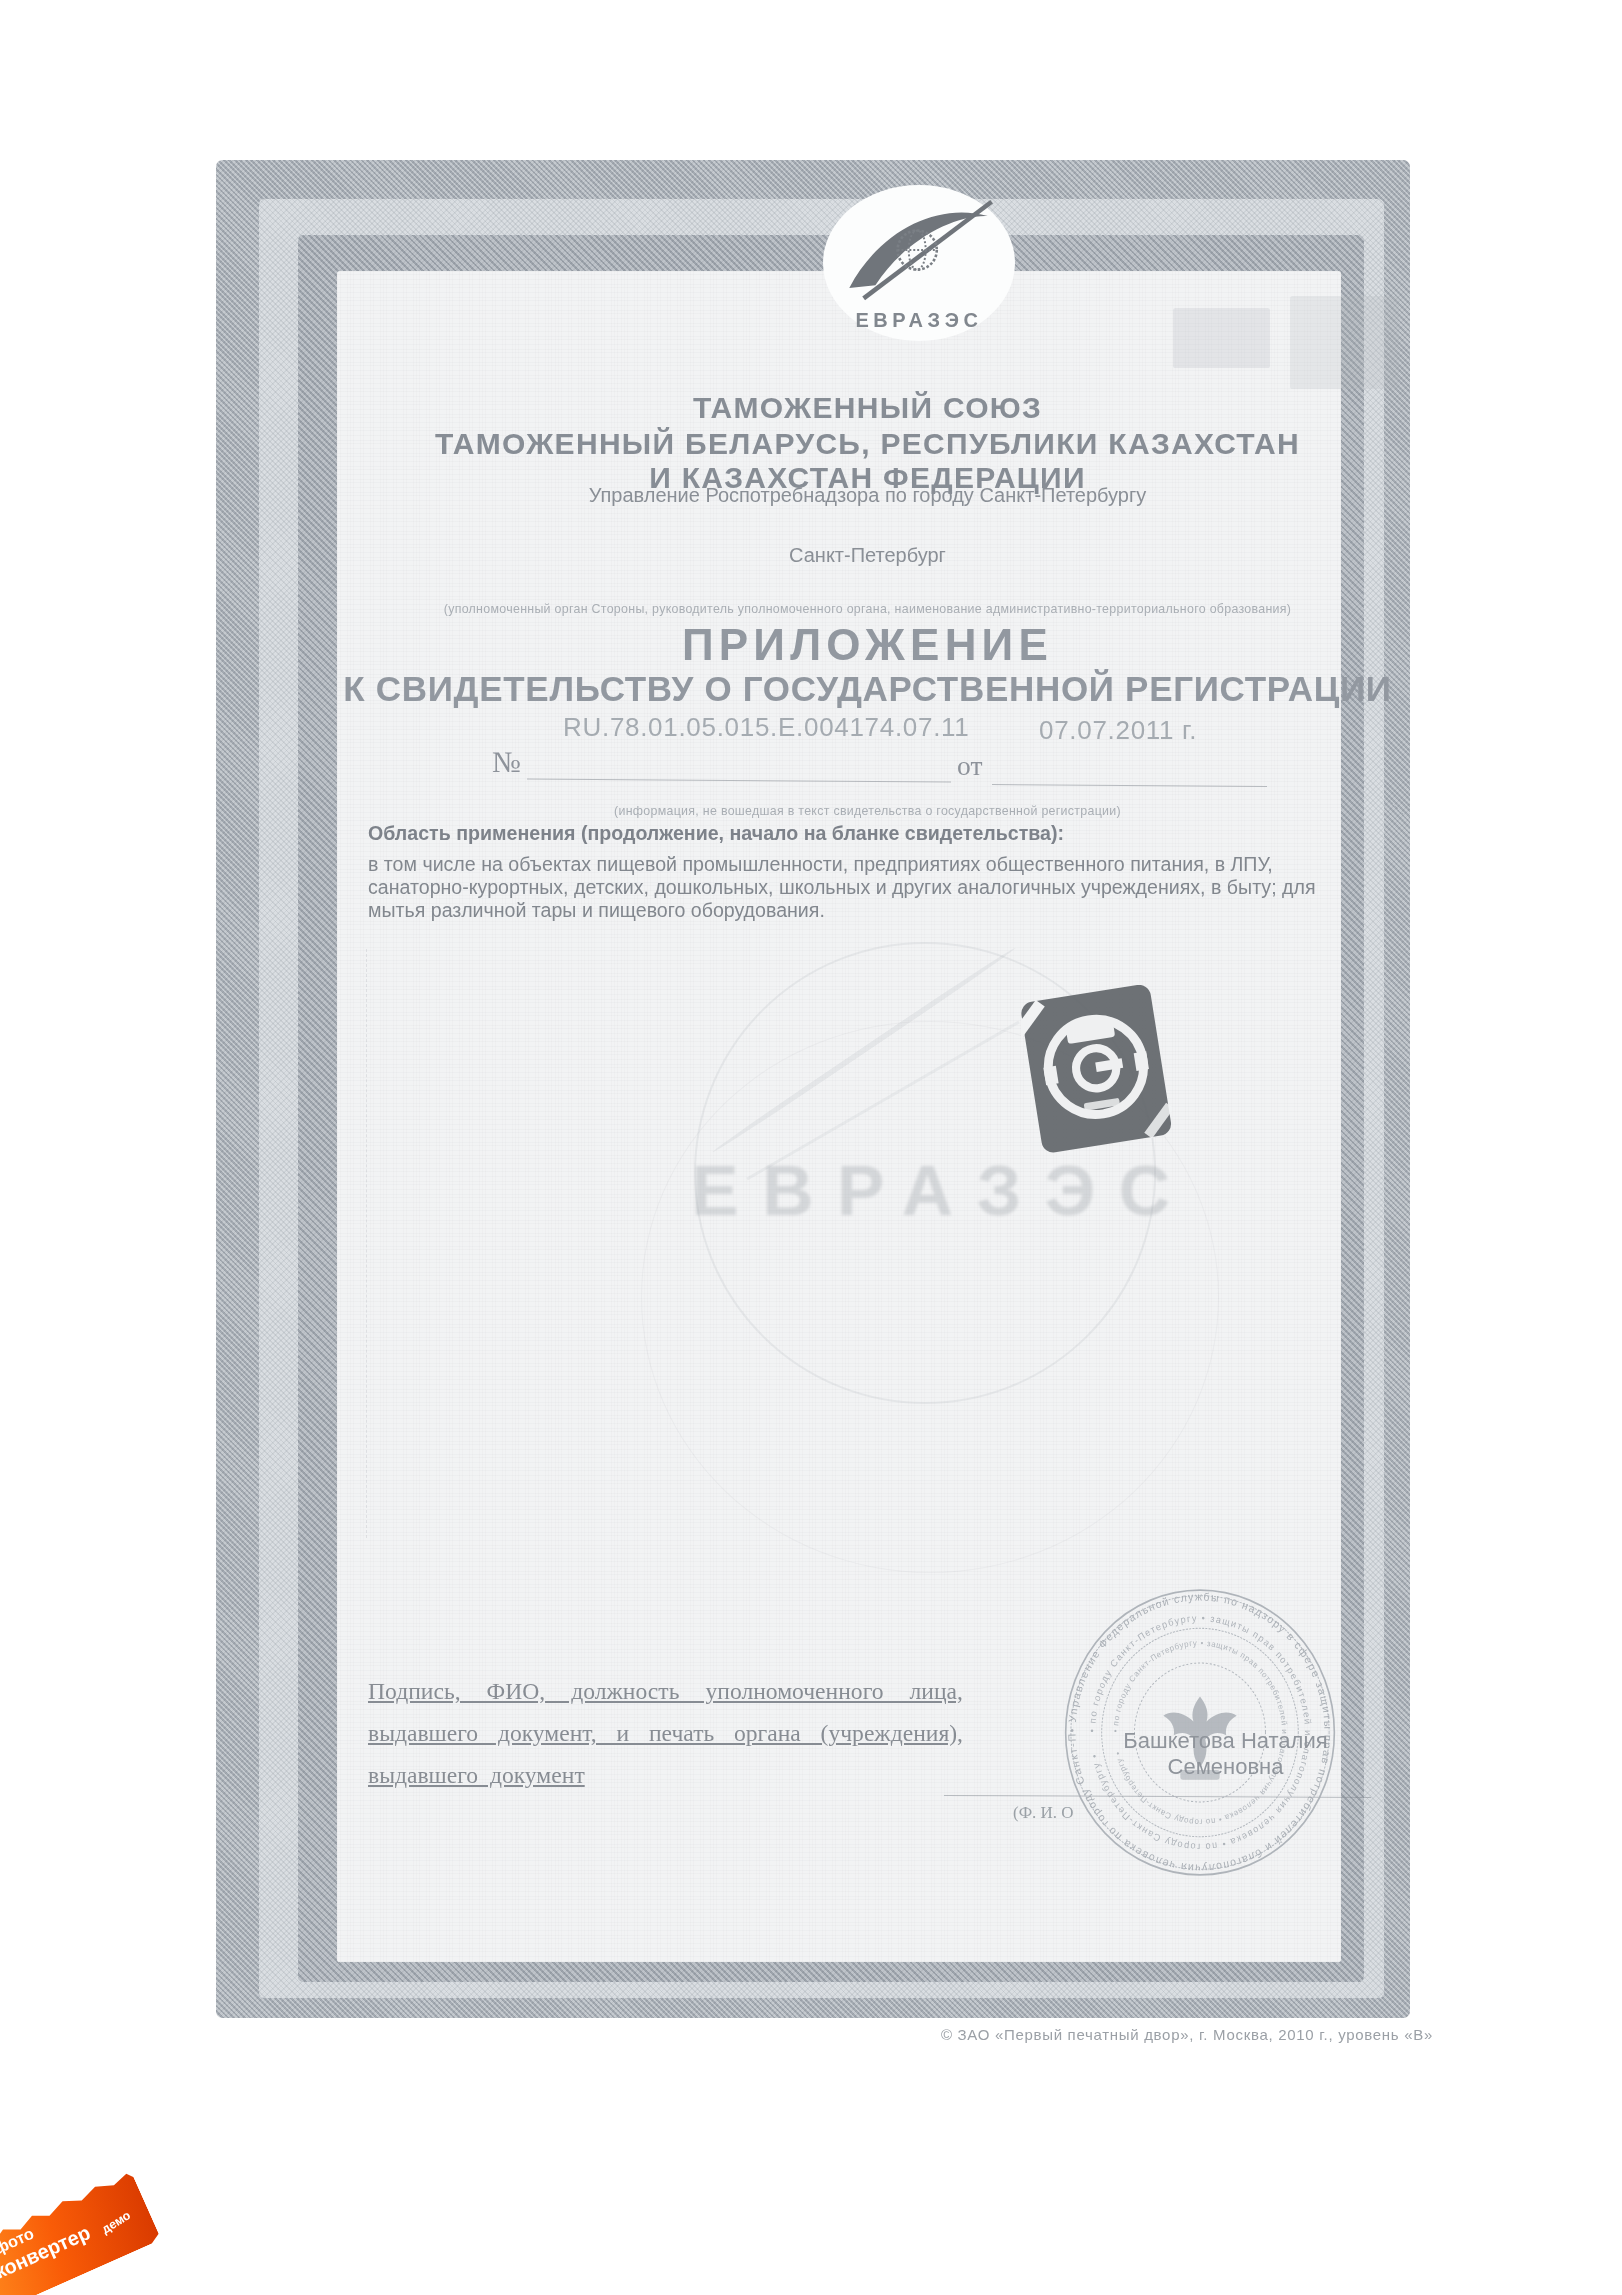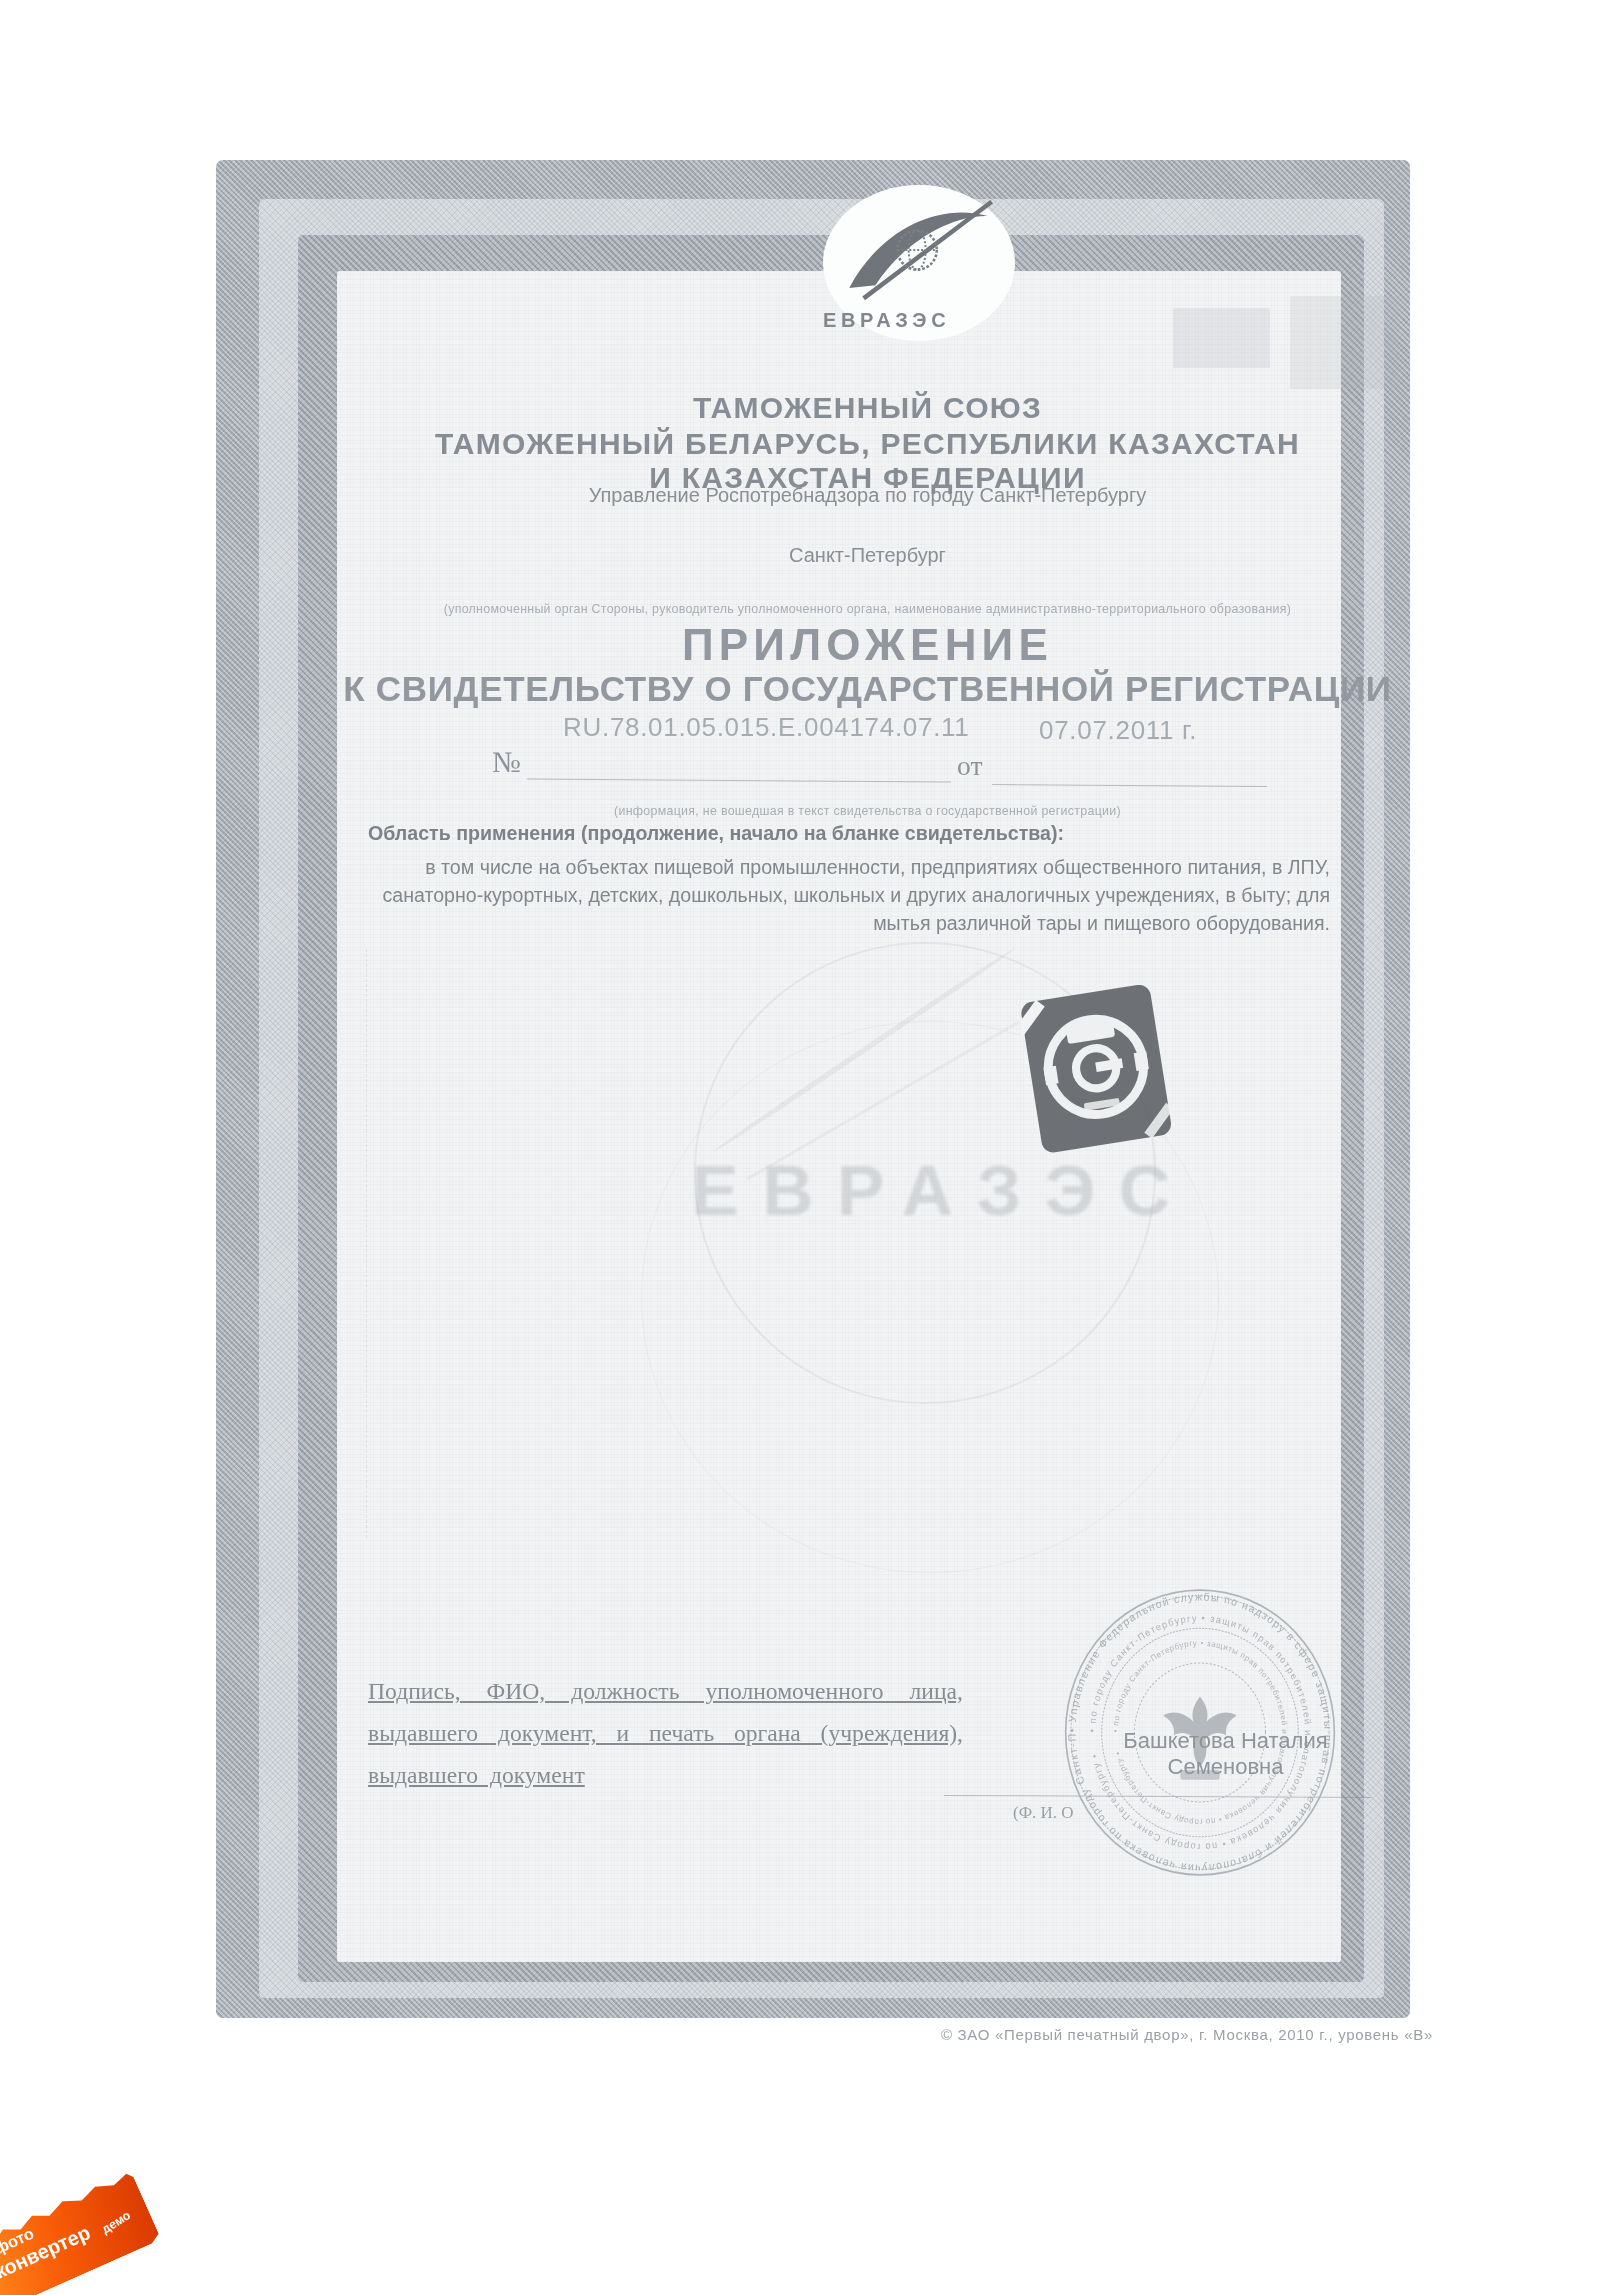--- a/index.html
+++ b/index.html
@@ -24,21 +24,21 @@
             repeating-linear-gradient(-45deg, rgba(90,98,108,.14) 0 1.3px, transparent 1.3px 3.3px),
             #aeb4bc;}
   .paper{width:100%;height:100%;border-radius:2.6px;
           background:
             repeating-linear-gradient(0deg, rgba(140,146,152,.05) 0 0.7px, transparent 0.7px 2.6px),
             repeating-linear-gradient(90deg, rgba(140,146,152,.04) 0 0.7px, transparent 0.7px 3.3px),
             #f2f3f4;}
 
   
   .logo-circle{position:absolute;left:823px;top:185px;width:192px;height:156px;border-radius:50%;
-               background:#fcfdfd;z-index:3;display:flex;flex-direction:column;justify-content:flex-end;}
+               background:#fcfdfd;z-index:3;display:flex;flex-direction:column;align-items:center;justify-content:flex-end;}
   .logo-emblem{position:absolute;left:17px;top:5.2px;width:157px;height:111px;}
   .logo-label{font-size:20px;font-weight:bold;letter-spacing:4.6px;color:#81878e;margin-bottom:9.2px;}
 
   
   .faint-rect1{position:absolute;left:1173px;top:308px;width:97px;height:60px;background:rgba(173,179,186,.22);border-radius:2.6px;z-index:2;}
   .faint-rect2{position:absolute;left:1290px;top:296px;width:109px;height:93px;background:rgba(173,179,186,.20);border-radius:2.6px;z-index:2;}
 
   
   .hwrap{position:absolute;left:262px;width:1211px;text-align:center;z-index:2;}
   .h-serif{font-family:Liberation Sans, sans-serif;font-weight:bold;color:#878d95;letter-spacing:1.3px;}
@@ -57,21 +57,21 @@
   .from-label{position:absolute;left:957px;top:750px;font-family:"Liberation Serif",serif;font-size:27.5px;color:#8d929a;z-index:2;}
   .number-value{position:absolute;left:563px;top:712px;font-size:26px;color:#a5abb1;letter-spacing:0.7px;z-index:2;}
   .date-value{position:absolute;left:1039px;top:715px;font-size:26px;color:#a5abb1;letter-spacing:0.7px;z-index:2;}
   .uline{position:absolute;height:0;border-top:1.3px solid rgba(135,141,148,.55);z-index:2;}
   .u1{left:527px;top:780px;width:424px;transform:rotate(.4deg);}
   .u2{left:992px;top:785px;width:275px;transform:rotate(.4deg);}
   .footnote2{top:804px;font-size:12.4px;color:#a9aeb4;letter-spacing:0.3px;}
 
   
   .scope-heading{position:absolute;left:368px;top:822px;font-size:19.6px;font-weight:bold;color:#7d828a;z-index:2;}
-  .scope-body{position:absolute;left:368px;top:853px;width:962px;font-size:19.6px;color:#82878e;line-height:28px;text-align:right;z-index:2;}
+  .scope-body{position:absolute;left:368px;top:853px;width:962px;font-size:19.6px;color:#82878e;line-height:23px;text-align:left;z-index:2;}
 
   
   .wm-circle1{position:absolute;left:694px;top:942px;width:458px;height:458px;border-radius:50%;border:2px solid rgba(150,156,163,.14);z-index:1;}
   .wm-circle2{position:absolute;left:641px;top:1021px;width:576px;height:550px;border-radius:50%;border:1.3px solid rgba(150,156,163,.09);z-index:1;}
   .wm-swoosh{position:absolute;left:681px;top:1047px;width:366px;height:0;border-top:6.5px solid rgba(158,164,171,.14);transform:rotate(-34deg);border-radius:50%;z-index:1;}
   .wm-swoosh2{position:absolute;left:726px;top:1099px;width:314px;height:0;border-top:3.3px solid rgba(158,164,171,.12);transform:rotate(-30deg);z-index:1;}
   .wm-text{position:absolute;left:419px;top:1150px;width:1047px;text-align:center;font-size:71px;font-weight:bold;
            letter-spacing:23.6px;color:rgba(154,160,167,.34);filter:blur(1.6px);z-index:1;}
   .central-seal{position:absolute;left:1021px;top:985px;width:151px;height:171px;z-index:3;}
   .fold-line{position:absolute;left:366px;top:949px;height:589px;width:0;border-left:1.3px dashed rgba(150,156,162,.22);z-index:1;}

